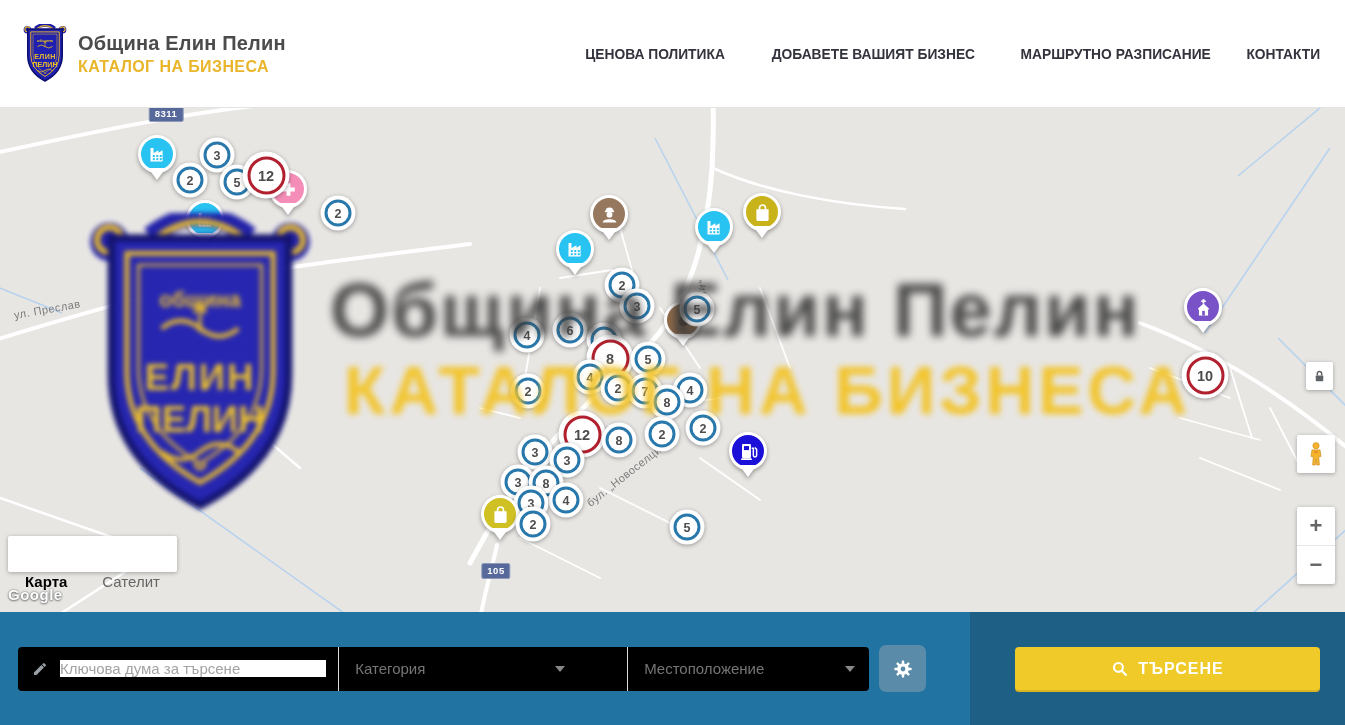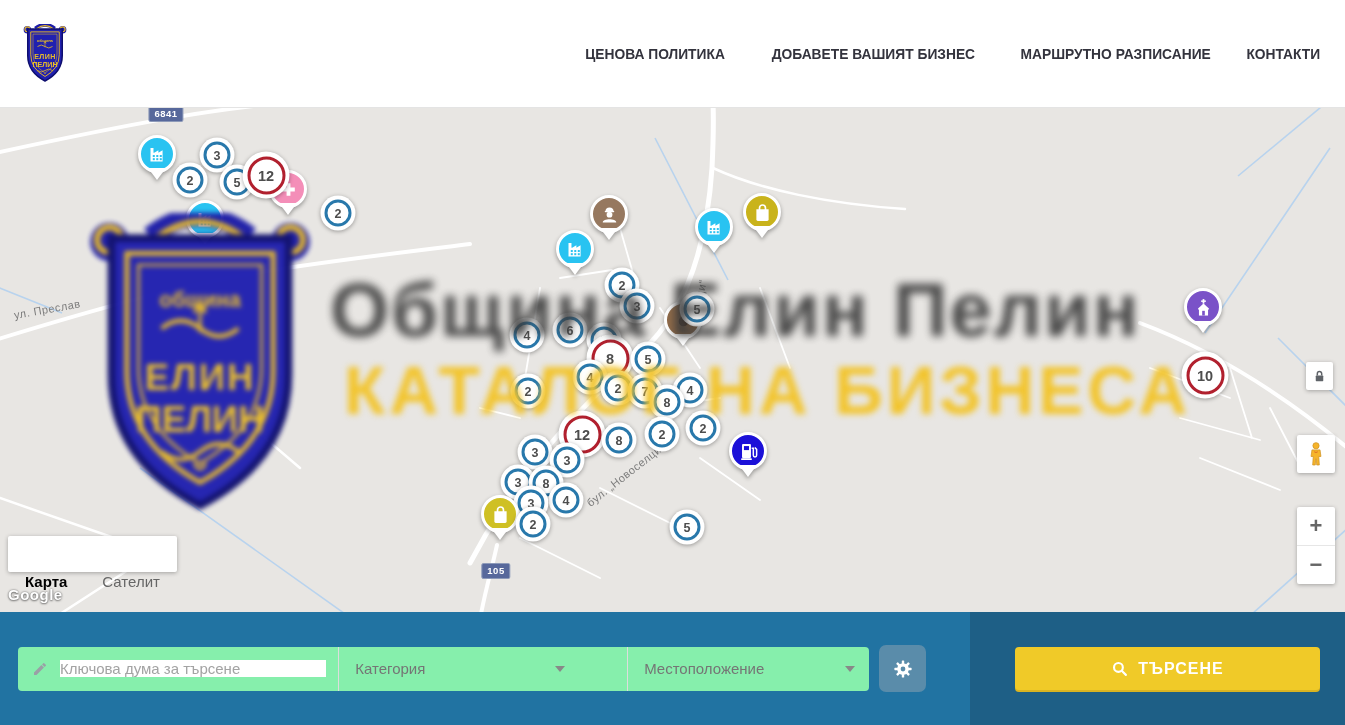--- a/index.html
+++ b/index.html
@@ -54,21 +54,21 @@
   .ctl-lock { left:1306px; top:254px; width:27px; height:28px; }
   .ctl-peg { left:1297px; top:327px; width:38px; height:38px; }
   .zoom-ctl { position:absolute; left:1297px; top:399px; width:38px; height:77px; background:#fff; box-shadow:0 1px 4px rgba(0,0,0,.3); border-radius:2px; z-index:11; display:flex; flex-direction:column; }
   .zoom-btn { flex:1; display:flex; align-items:center; justify-content:center; font-size:22px; font-weight:bold; color:#666; cursor:pointer; }
   .zoom-btn.in { border-bottom:1px solid #e6e6e6; }
 
   
   .searchbar { display:flex; width:1345px; height:113px; }
   .sb-left { width:970px; background:#2173a2; display:flex; align-items:center; padding-left:18px; }
   .sb-right { flex:1; background:#1e5f86; display:flex; align-items:center; }
-  .fields { display:flex; width:851px; height:44px; background:#86efac; border-radius:4px; overflow:hidden;align-items:center; }
+  .fields { display:flex; width:851px; height:44px; background:#000000; border-radius:4px; overflow:hidden;align-items:center; }
   .field { display:flex; align-items:center; height:100%; }
   .field.keyword { width:340px; padding:0 12px 0 14px; gap:12px; }
   .field.keyword input { border:none; outline:none; flex:1; font-size:15px; color:#444; font-family:"Liberation Sans",sans-serif; }
   .field.keyword input::placeholder { color:#a3a3a3; }
   .field.select { border-left:1px solid #ddd; padding:0 14px 0 16px; font-size:15px; color:#757575; justify-content:space-between; cursor:pointer; }
   .field.select.cat { width:255px; }
   .field.select.loc { width:256px;margin-left:48px; }
   .caret { width:0; height:0; border-left:5px solid transparent; border-right:5px solid transparent; border-top:6px solid #888; }
   .gear-btn { margin-left:10px; width:47px; height:47px; border:none; border-radius:7px; background:#5a8caa; display:flex; align-items:center; justify-content:center; cursor:pointer; }
   .submit-btn { margin-left:45px; width:305px; height:43px; border:none; border-radius:4px; background:#f0ca28; box-shadow:0 2px 0 #d9b422; color:#fff; font-weight:bold; font-size:16px; letter-spacing:1px; display:flex; align-items:center; justify-content:center; gap:10px; cursor:pointer; font-family:"Liberation Sans",sans-serif; }
@@ -99,20 +99,24 @@
       <path d="M57 130 Q60 136 63 130" stroke="#e6b928" stroke-width="1.6" fill="none"></path>
     </symbol>
   </defs>
 </svg>
 
 <div class="header">
   <div class="brand">
     <svg class="brand-crest">
         <use href="#crest-sym"></use>
       </svg>
+    <div>
+      <div class="brand-title">Община Елин Пелин</div>
+      <div class="brand-sub">КАТАЛОГ НА БИЗНЕСА</div>
+    </div>
   </div>
   <nav class="nav" id="main-nav">
       <a class="nav-item">ЦЕНОВА ПОЛИТИКА</a>
       <a class="nav-item">ДОБАВЕТЕ ВАШИЯТ БИЗНЕС</a>
       <a class="nav-item">МАРШРУТНО РАЗПИСАНИЕ</a>
       <a class="nav-item">КОНТАКТИ</a>
     </nav>
 </div>
 
 <div class="map" id="map">
@@ -172,21 +176,21 @@
     </svg>
   </div>
 
   <div class="zoom-ctl">
     <div class="zoom-btn in">+</div>
     <div class="zoom-btn">−</div>
   </div>
 <div class="street-label" style="left: 14px; top: 201px; transform: rotate(-10deg); transform-origin: left center;">ул. Преслав</div>
     <div class="street-label" style="left: 588px; top: 390px; transform: rotate(-38deg); transform-origin: left center;">бул. „Новоселци“</div>
     <div class="street-label" style="left: 699px; top: 183px; transform: rotate(-77deg); transform-origin: left center;">ци“</div>
-    <div class="road-badge" style="left: 166px; top: 6px;">6841</div>
+    <div class="road-badge" style="left: 166px; top: 6px;">8311</div>
     <div class="road-badge" style="left: 496px; top: 463px;">105</div>
     <div class="poi" style="left: 157px; top: 46px;">
       <div class="tail"></div>
     <div class="pin" style="background:#29c3f1">
         <svg viewBox="0 0 24 24">
           <path fill="#fff" d="M4 4.5h3.4v5.5h.8l4.8-2.8v2.8l4.8-2.8V20H4z"></path>
           <g fill="#29c3f1">
             <rect x="6.6" y="12.6" width="2.3" height="2.3"></rect>
             <rect x="10.6" y="12.6" width="2.3" height="2.3"></rect>
             <rect x="14.6" y="12.6" width="2.3" height="2.3"></rect>

